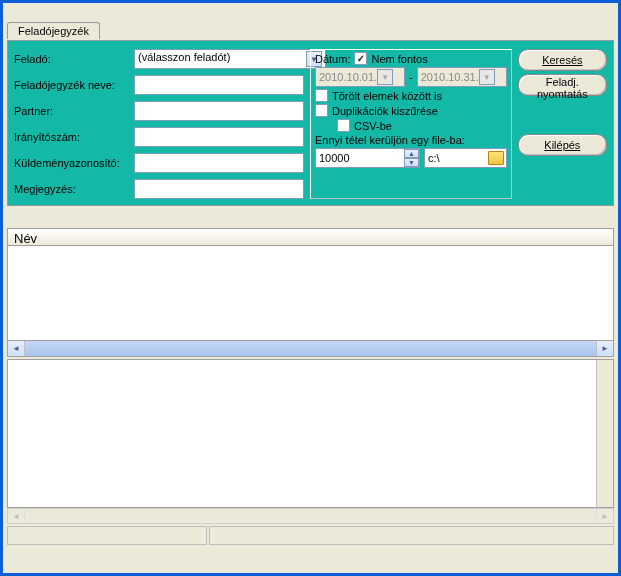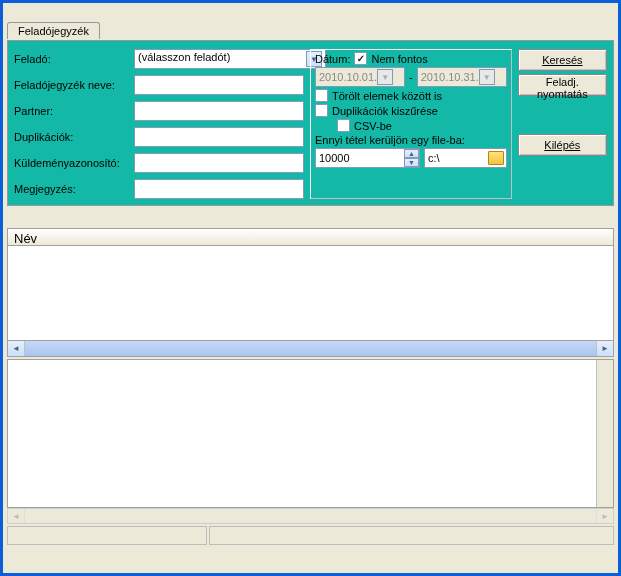--- a/index.html
+++ b/index.html
@@ -81,21 +81,21 @@
   .col-right {
     width: 106px;
     display: flex;
     flex-direction: column;
     gap: 3px;
     align-items: stretch;
   }
   .btn {
     background: #ece9d8;
     border: 1px solid #888;
-    border-radius: 1px;
+    border-radius: 10px;
     height: 22px;
     font-family: inherit;
     font-size: 11px;
     cursor: pointer;
     box-shadow: inset 1px 1px 0 #fff, inset -1px -1px 0 #c0c0c0;
     text-decoration: underline;
     text-align: center;
   }
   .btn.nou { text-decoration: none; }
   input[type=text].field, .combo, .date-sel, .spin {
@@ -257,21 +257,21 @@
           <span>(válasszon feladót)</span>
           <div class="cbtn">▼</div>
         </div>
 
         <label>Feladójegyzék neve:</label>
         <input type="text" class="field" value="" style="">
 
         <label>Partner:</label>
         <input type="text" class="field" value="" style="">
 
-        <label>Duplikációk:</label>
+        <label>Irányítószám:</label>
         <input type="text" class="field" value="" style="">
 
         <label>Küldeményazonosító:</label>
         <input type="text" class="field" value="" style="">
 
         <label>Megjegyzés:</label>
         <input type="text" class="field" value="" style="">
       </div>
 
       <div class="col-mid">

